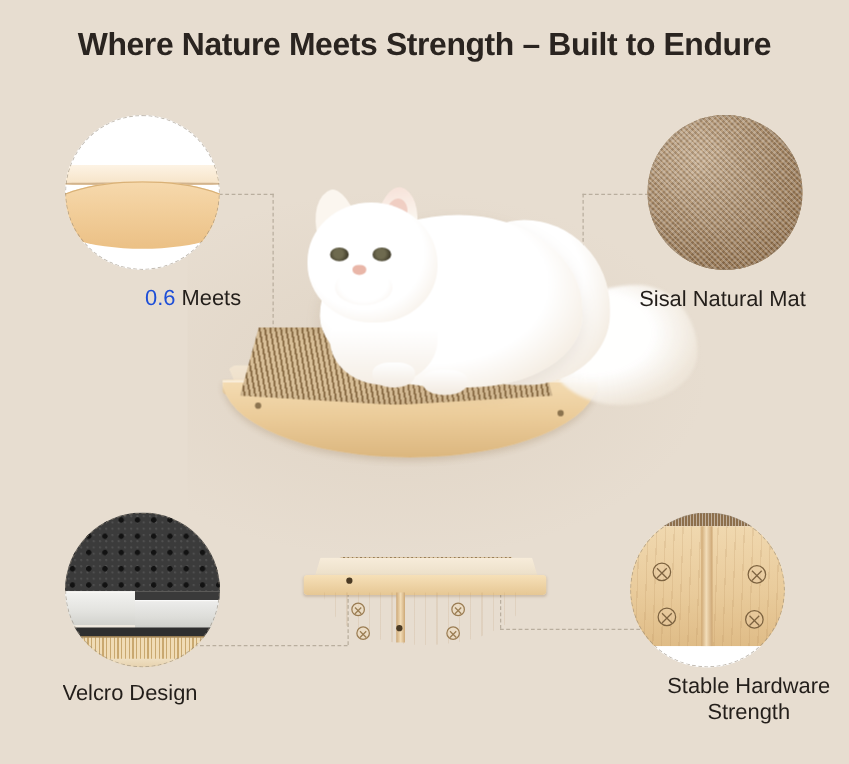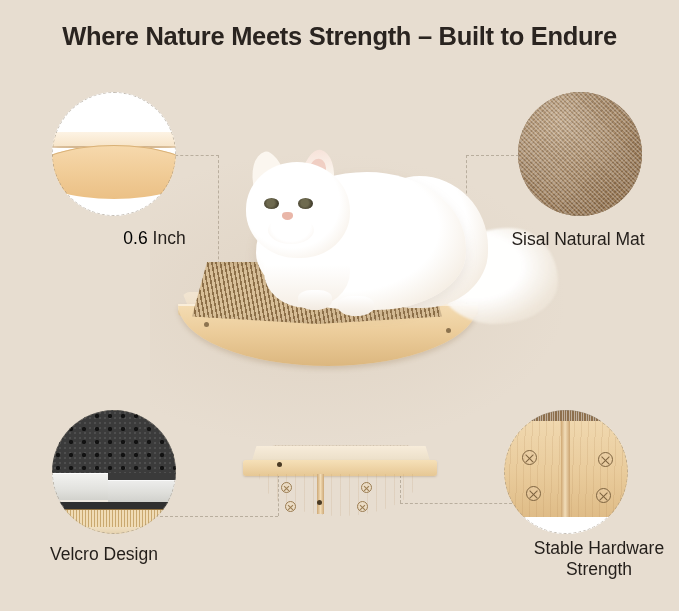--- a/index.html
+++ b/index.html
@@ -105,21 +105,21 @@
     border:1px solid #7d6340;background:rgba(232,205,163,.45);}
   .c-hw .screw::before,.c-hw .screw::after{
     content:"";position:absolute;left:1px;right:1px;top:50%;height:1px;background:#7d6340;}
   .c-hw .screw::before{transform:rotate(45deg);}
   .c-hw .screw::after{transform:rotate(-45deg);}
   .c-hw .bottomwhite{position:absolute;left:0;right:0;top:107px;bottom:0;background:#fff;}
 
   
   .label{position:absolute;color:#231e1a;font-size:17.5px;line-height:21px;}
   .lbl-wood{left:50px;top:228px;width:190px;text-align:center;}
-  .lbl-wood .hl{color:#000000;margin-left:19px;}
+  .lbl-wood .hl{color:#1d4ed8;margin-left:19px;}
   .lbl-sisal{left:478px;top:229px;width:200px;text-align:center;}
   .lbl-velcro{left:50px;top:544px;width:220px;text-align:left;}
   .lbl-hw{left:499px;top:538px;width:200px;text-align:center;}
 
   
   .photo{position:absolute;left:170px;top:150px;width:360px;height:260px;}
 
   .shelf{position:absolute;left:8px;top:120px;width:300px;height:120px;}
   .shelf .mat{
     position:absolute;left:10px;top:0px;width:272px;height:66px;
@@ -345,21 +345,21 @@
     </div>
     <div class="divider"></div>
     <div class="screw" style="left:18px;top:40px;"></div>
     <div class="screw" style="left:94px;top:42px;"></div>
     <div class="screw" style="left:22px;top:76px;"></div>
     <div class="screw" style="left:92px;top:78px;"></div>
     <div class="bottomwhite"></div>
   </div>
 
   <div class="label lbl-wood">
-    <span class="hl">0.6</span><span> Inch</span><br>
+    <span class="hl">0.6</span><span> Meets</span><br>
   </div>
 
   <div class="label lbl-velcro">Velcro Design</div>
 
   <div class="label lbl-sisal">Sisal Natural Mat</div>
 
   <div class="label lbl-hw">
     <span>Stable Hardware</span><br>
     <span>Strength</span>
   </div>

